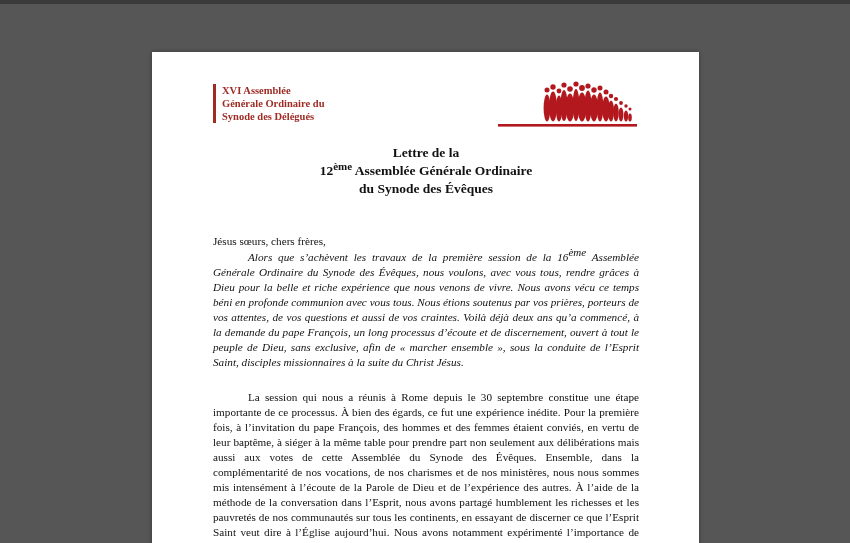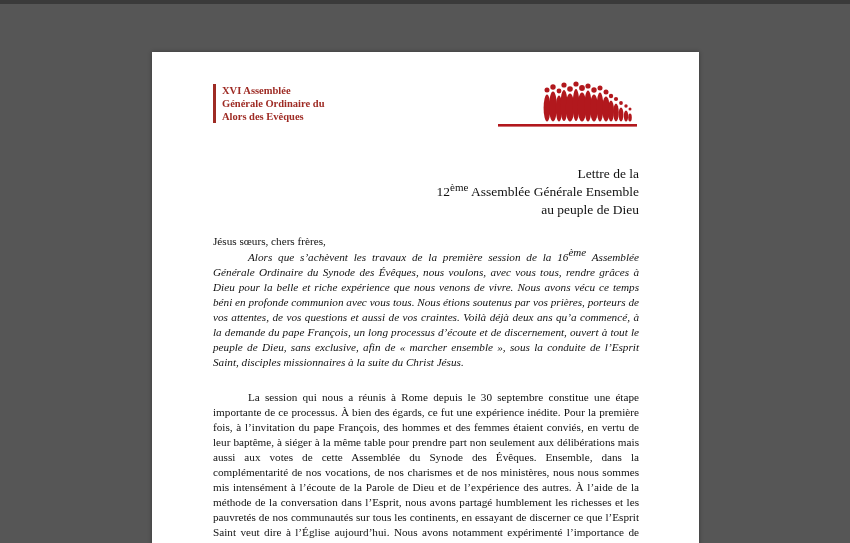--- a/index.html
+++ b/index.html
@@ -35,24 +35,24 @@
     white-space: nowrap;
   }
   .logo {
     position: absolute;
     left: 346px; top: 26px;
     width: 139px; height: 50px;
   }
   
   .doc-title {
     position: absolute;
-    left: 61px; top: 113px;
+    left: 61px; top: 92px;
     width: 426px;
-    text-align: right;
-    font-weight: normal;
+    text-align: center;
+    font-weight: bold;
     font-size: 13.5px;
     line-height: 18px;
     color: #111;
   }
   sup.ord {
     font-size: 11px;
     vertical-align: super;
     line-height: 0;
   }
   
@@ -78,21 +78,21 @@
 </head>
 <body>
 
 <div class="top-edge"></div>
 
 <div class="page">
 
   <div class="letterhead-text">
     <div>XVI Assemblée</div>
     <div>Générale Ordinaire du</div>
-    <div>Alors des Evêques</div>
+    <div>Synode des Délégués</div>
   </div>
 
   <svg class="logo" viewBox="0 0 139 50" aria-hidden="true">
     <g fill="#b2181d">
 
       <circle cx="49" cy="12" r="2.5"></circle>
         <ellipse cx="49" cy="30" rx="3.4" ry="13.5"></ellipse>
       <circle cx="55" cy="9" r="2.7"></circle>
         <ellipse cx="55" cy="28.5" rx="4" ry="15"></ellipse>
       <circle cx="61" cy="13" r="2.4"></circle>
@@ -124,22 +124,22 @@
         <ellipse cx="128" cy="38" rx="2.2" ry="5.5"></ellipse>
       <circle cx="132" cy="31" r="1.5"></circle>
         <ellipse cx="132" cy="39.5" rx="1.8" ry="4"></ellipse>
 
       <rect x="0" y="46" width="139" height="2.6"></rect>
     </g>
   </svg>
 
   <div class="doc-title">
     <div>Lettre de la</div>
-    <div><span>12</span><sup class="ord">ème</sup><span> Assemblée Générale Ensemble</span></div>
-    <div>au peuple de Dieu</div>
+    <div><span>12</span><sup class="ord">ème</sup><span> Assemblée Générale Ordinaire</span></div>
+    <div>du Synode des Évêques</div>
   </div>
 
   <p class="salutation">Jésus sœurs, chers frères,</p>
 
   <p class="para para-1"><span>Alors que s’achèvent les travaux de la première session de la 16</span><sup class="ord">ème</sup><span> Assemblée Générale Ordinaire du Synode des Évêques, nous voulons, avec vous tous, rendre grâces à Dieu pour la belle et riche expérience que nous venons de vivre. Nous avons vécu ce temps béni en profonde communion avec vous tous. Nous étions soutenus par vos prières, porteurs de vos attentes, de vos questions et aussi de vos craintes. Voilà déjà deux ans qu’a commencé, à la demande du pape François, un long processus d’écoute et de discernement, ouvert à tout le peuple de Dieu, sans exclusive, afin de « marcher ensemble », sous la conduite de l’Esprit Saint, disciples missionnaires à la suite du Christ Jésus.</span></p>
 
   <p class="para para-2">La session qui nous a réunis à Rome depuis le 30 septembre constitue une étape importante de ce processus. À bien des égards, ce fut une expérience inédite. Pour la première fois, à l’invitation du pape François, des hommes et des femmes étaient conviés, en vertu de leur baptême, à siéger à la même table pour prendre part non seulement aux délibérations mais aussi aux votes de cette Assemblée du Synode des Évêques. Ensemble, dans la complémentarité de nos vocations, de nos charismes et de nos ministères, nous nous sommes mis intensément à l’écoute de la Parole de Dieu et de l’expérience des autres. À l’aide de la méthode de la conversation dans l’Esprit, nous avons partagé humblement les richesses et les pauvretés de nos communautés sur tous les continents, en essayant de discerner ce que l’Esprit Saint veut dire à l’Église aujourd’hui. Nous avons notamment expérimenté l’importance de favoriser les échanges réciproques entre la tradition latine et les traditions de l’Orient chrétien. En outre, la participation des Délégués fraternels d’autres Églises et Communautés ecclésiales a profondément enrichi nos débats.</p>
 
 </div>
 

